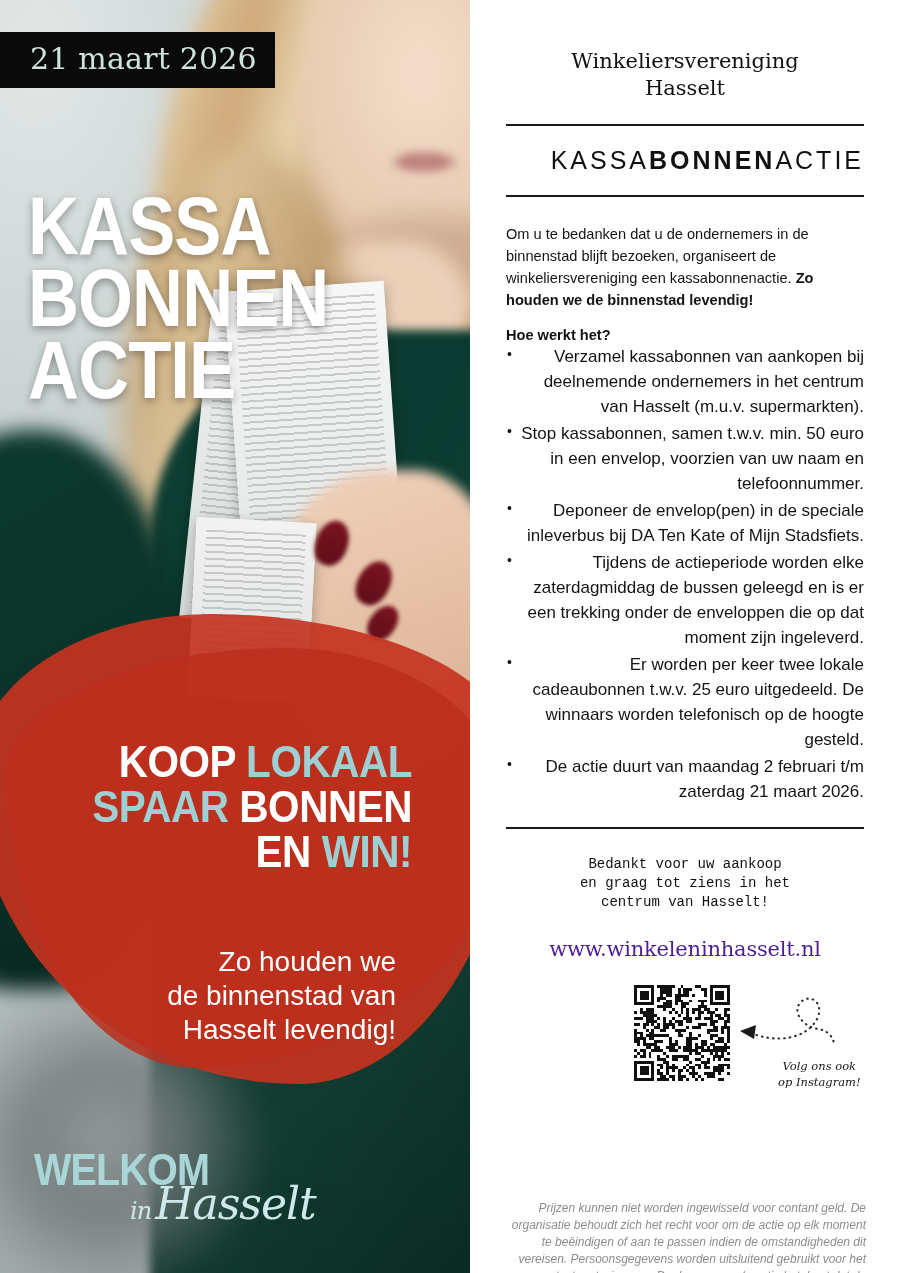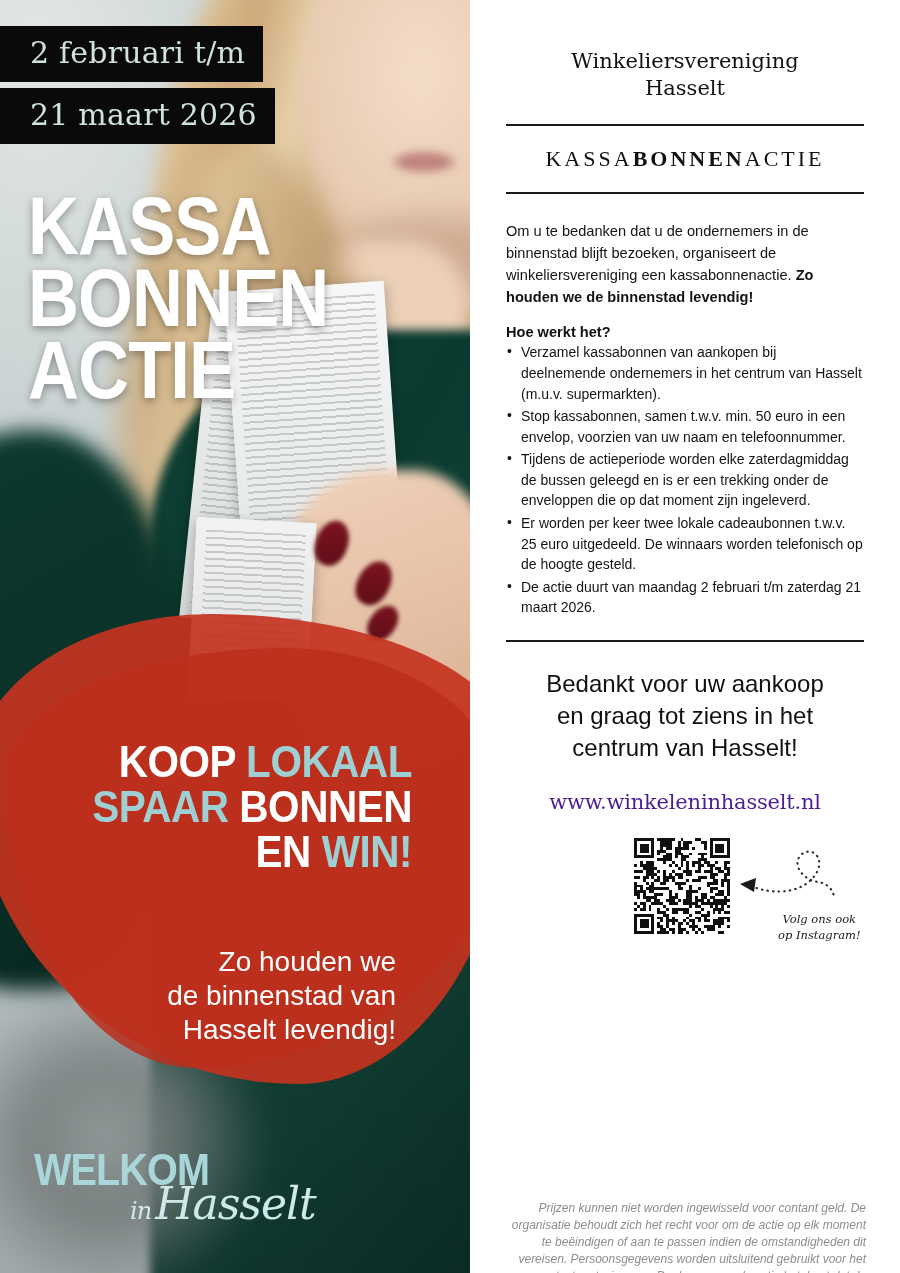--- a/index.html
+++ b/index.html
@@ -130,36 +130,36 @@
     font-family:"DejaVu Serif","Liberation Serif",serif;font-style:italic;font-size:44px;
     letter-spacing:-1px;white-space:nowrap;}
   .welkom-script .in{font-size:24px;margin-right:4px;}
 
   
   .right-col{position:absolute;left:470px;top:14px;width:430px;height:1273px;background:#fff;}
   .rc-inner{padding:34px 36px 0 36px;}
   .org-title{font-family:"DejaVu Serif","Liberation Serif",serif;
     font-size:21px;line-height:1.28;text-align:center;color:#111;}
   .rule{height:2px;background:#1a1a1a;margin:22px 0 0 0;}
-  .kassa-head{font-family:Liberation Serif, serif;
-    text-align:center;font-size:22px;letter-spacing:3px;margin:20px 0 20px 0;color:#111;}
+  .kassa-head{font-family:Liberation Sans, sans-serif;
+    text-align:right;font-size:25px;letter-spacing:3px;margin:20px 0 20px 0;color:#111;}
   .kassa-head b{font-weight:bold;letter-spacing:3px;}
   .rule2{height:2px;background:#1a1a1a;margin:0 0 26px 0;}
 
   .body-p{font-size:14.6px;line-height:1.52;color:#141414;margin:0 0 16px 0;}
   .body-p b{font-weight:bold;}
   .howto-h{font-size:14.6px;font-weight:bold;margin:0 0 2px 0;color:#111;}
   ul.steps{list-style:none;margin:0;padding:0;}
-  ul.steps li{position:relative;padding-left:15px;font-size:14px;line-height:1.47;
-    color:#141414;margin-bottom:2px;}
+  ul.steps li{position:relative;padding-left:15px;font-size:17px;line-height:1.47;
+    color:#141414;margin-bottom:2px;text-align:right;}
   ul.steps li:before{content:"•";position:absolute;left:1px;top:-1px;font-size:14px;color:#141414;}
 
   .rule3{height:2px;background:#1a1a1a;margin:22px 0 26px 0;}
-  .thanks{font-family:Liberation Sans, sans-serif;text-align:center;
-    font-size:24px;line-height:1.34;color:#111;}
+  .thanks{font-family:Liberation Mono, monospace;text-align:center;
+    font-size:14px;line-height:1.34;color:#111;}
   .url{font-family:"DejaVu Serif","Liberation Serif",serif;text-align:center;
     font-size:21px;margin-top:26px;color:#4c1d95;letter-spacing:-.2px;}
 
   .qr-row{position:relative;margin-top:24px;height:130px;}
   .qr{position:absolute;left:128px;top:0;width:96px;height:96px;}
   .arrow-svg{position:absolute;left:228px;top:4px;}
   .insta{position:absolute;left:252px;top:74px;
     font-family:"DejaVu Serif","Liberation Serif",serif;font-style:italic;
     font-size:11.5px;line-height:1.35;color:#1a1a1a;text-align:center;margin-left:20px;}
 
@@ -194,21 +194,20 @@
           <div class="receipt-lines"></div>
         </div>
       <div class="nail nail-1"></div>
       <div class="nail nail-2"></div>
       <div class="nail nail-3"></div>
       <div class="shoulder-hl"></div>
       <div class="photo-fade"></div>
     </div>
 
     <div class="date-wrap">
-      <span class="date-bar">2 februari t/m</span>
       <span class="date-bar second">21 maart 2026</span>
     </div>
 
     <div class="big-title">
       <div>KASSA</div>
       <div>BONNEN</div>
       <div>ACTIE</div>
     </div>
 
     <div class="blob"></div>
@@ -245,20 +244,21 @@
       <div class="kassa-head"><span>KASSA</span><b>BONNEN</b><span>ACTIE</span></div>
 
       <div class="rule2"></div>
 
       <p class="body-p">Om u te bedanken dat u de ondernemers in de binnenstad blijft bezoeken, organiseert de winkeliersvereniging een kassabonnenactie. <b>Zo houden we de binnenstad levendig!</b></p>
 
       <div class="howto-h">Hoe werkt het?</div>
       <ul class="steps">
         <li>Verzamel kassabonnen van aankopen bij deelnemende ondernemers in het centrum van Hasselt (m.u.v. supermarkten).</li>
         <li>Stop kassabonnen, samen t.w.v. min. 50 euro in een envelop, voorzien van uw naam en telefoonnummer.</li>
+        <li>Deponeer de envelop(pen) in de speciale inleverbus bij DA Ten Kate of Mijn Stadsfiets.</li>
         <li>Tijdens de actieperiode worden elke zaterdagmiddag de bussen geleegd en is er een trekking onder de enveloppen die op dat moment zijn ingeleverd.</li>
         <li>Er worden per keer twee lokale cadeaubonnen t.w.v. 25 euro uitgedeeld. De winnaars worden telefonisch op de hoogte gesteld.</li>
         <li>De actie duurt van maandag 2 februari t/m zaterdag 21 maart 2026.</li>
       </ul>
 
       <div class="rule3"></div>
 
       <div class="thanks">
         <div>Bedankt voor uw aankoop</div>
         <div>en graag tot ziens in het</div>

